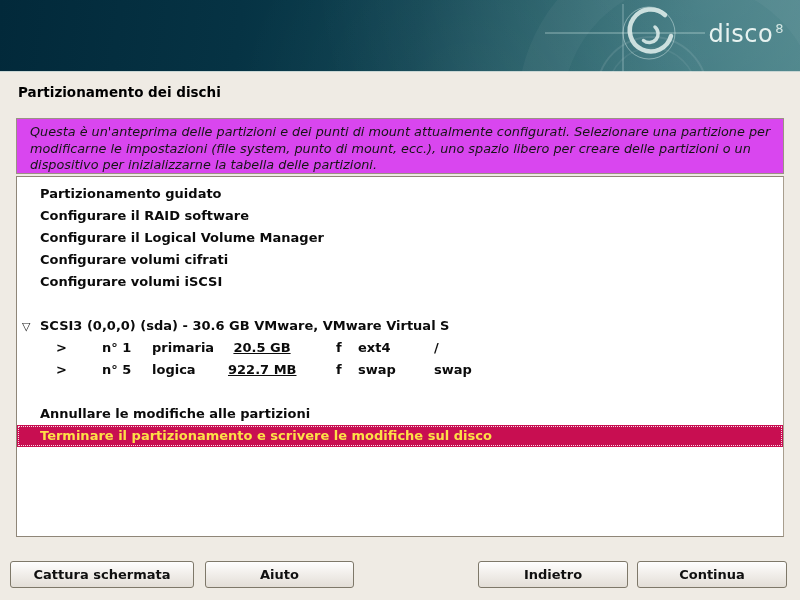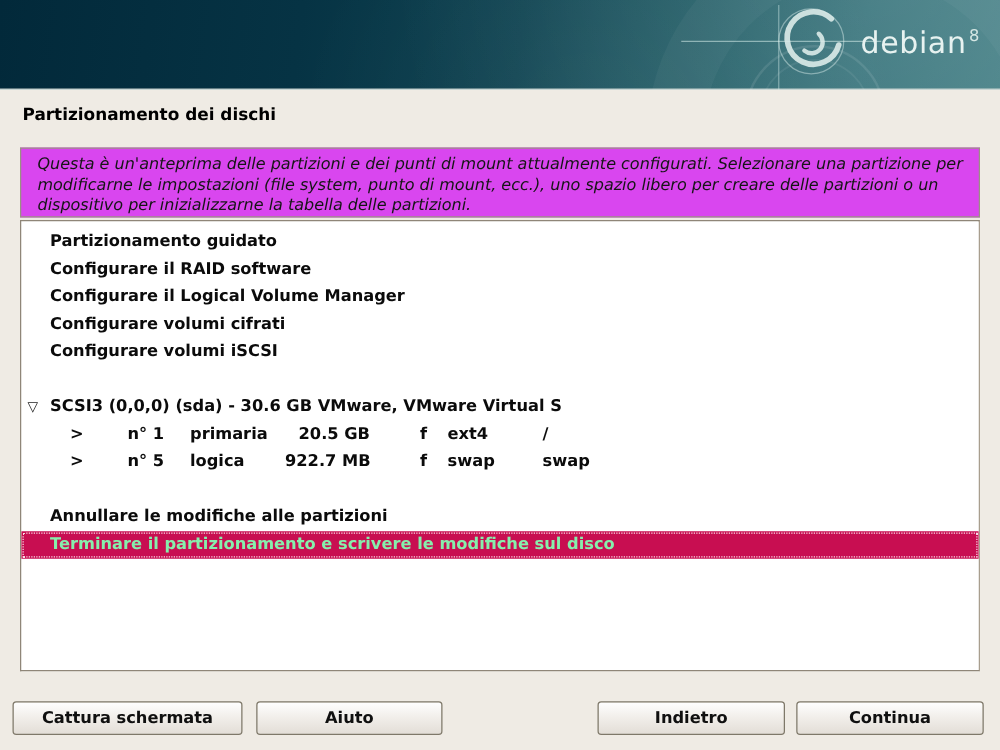--- a/index.html
+++ b/index.html
@@ -51,26 +51,26 @@
   .row { height:22px; line-height:22px; font-size:13px; font-weight:bold; white-space:nowrap; }
   .row.action { padding-left:23px; }
   .row.spacer { }
   .row.disk { padding-left:5px; }
   .expander { display:inline-block; width:18px; font-size:11px; font-weight:normal; color:#222; }
   .prow { display:flex; }
   .prow .sp   { width:39px; }
   .prow .arr  { width:46px; }
   .prow .num  { width:50px; }
   .prow .ptyp { width:76px; }
-  .prow .psz  { width:68px; text-align:right; }
+  .prow .psz  { width:68px; text-align:center;text-decoration:underline; }
   .prow .gap  { width:40px; }
   .prow .pflag{ width:22px; }
   .prow .pfs  { width:76px; }
   .row.selected {
-    background:#c80e51; color:#86efac; padding-left:23px;
+    background:#c80e51; color:#fde047; padding-left:23px;
     outline:1px dotted rgba(255,255,255,0.85); outline-offset:-2px;
   }
   
   .btn {
     position:absolute; top:561px; height:27px;
     background:linear-gradient(#fefefe,#f2efeb 45%,#e3ded7);
     border:1px solid #7e7869; border-radius:3px;
     font-family:inherit; font-size:13px; font-weight:bold; color:#101010;
     text-align:center; cursor:pointer;
   }
@@ -86,21 +86,21 @@
   <svg width="800" height="72">
     <circle cx="690" cy="110" r="150" fill="none" stroke="rgba(255,255,255,0.04)" stroke-width="45"></circle>
     <circle cx="652" cy="92" r="55" fill="none" stroke="rgba(255,255,255,0.10)" stroke-width="2"></circle>
     <circle cx="652" cy="92" r="44" fill="none" stroke="rgba(255,255,255,0.07)" stroke-width="1.5"></circle>
     <line x1="545" y1="33" x2="705" y2="33" stroke="rgba(215,238,235,0.55)" stroke-width="1"></line>
     <line x1="623" y1="4" x2="623" y2="72" stroke="rgba(215,238,235,0.45)" stroke-width="1"></line>
     <circle cx="649" cy="33" r="26" fill="none" stroke="rgba(225,242,240,0.45)" stroke-width="1"></circle>
     <path d="M 665 15 A 21 21 0 1 0 671 36" fill="none" stroke="#dcebe9" stroke-width="4.5" stroke-linecap="round" opacity="0.9"></path>
     <path d="M 655 27 A 8.5 8.5 0 1 1 643.5 40.5" fill="none" stroke="#dcebe9" stroke-width="3.5" stroke-linecap="round" opacity="0.9"></path>
   </svg>
-  <div class="brand"><span>debian</span><span class="ver">8</span></div>
+  <div class="brand"><span>disco</span><span class="ver">8</span></div>
 </div>
 
 <div class="page-title">Partizionamento dei dischi</div>
 
 <div class="desc-box">
   <span>Questa è un'anteprima delle partizioni e dei punti di mount attualmente configurati. Selezionare una partizione per modificarne le impostazioni (file system, punto di mount, ecc.), uno spazio libero per creare delle partizioni o un dispositivo per inizializzarne la tabella delle partizioni.</span>
 </div>
 
 <div class="list-box">
   <div class="row action">Partizionamento guidato</div>

